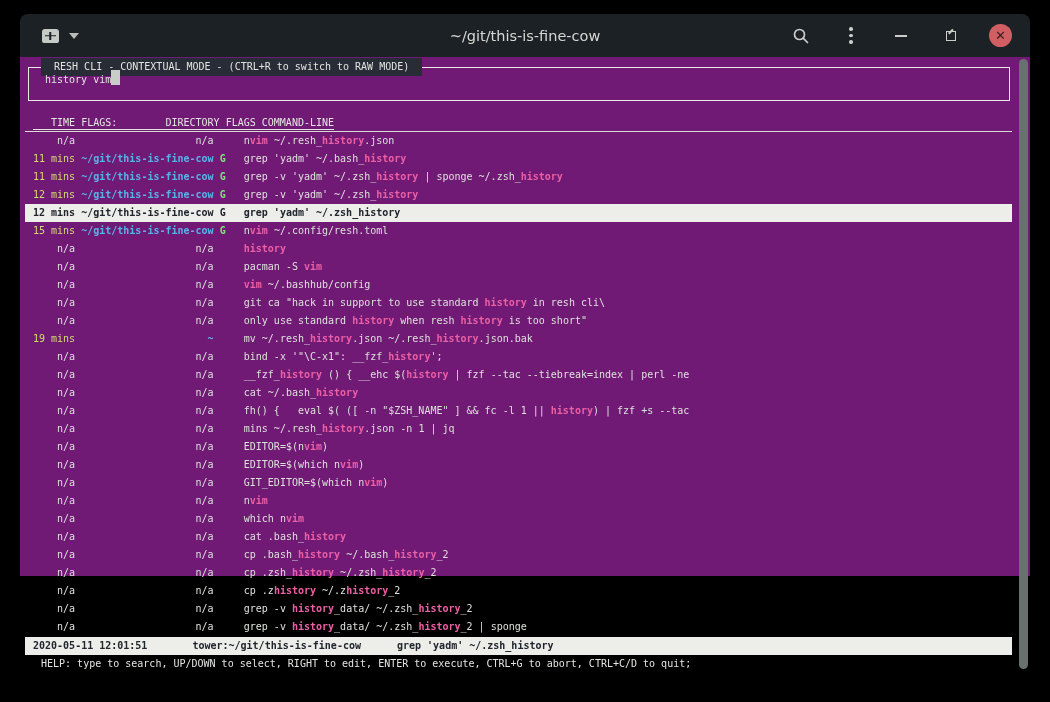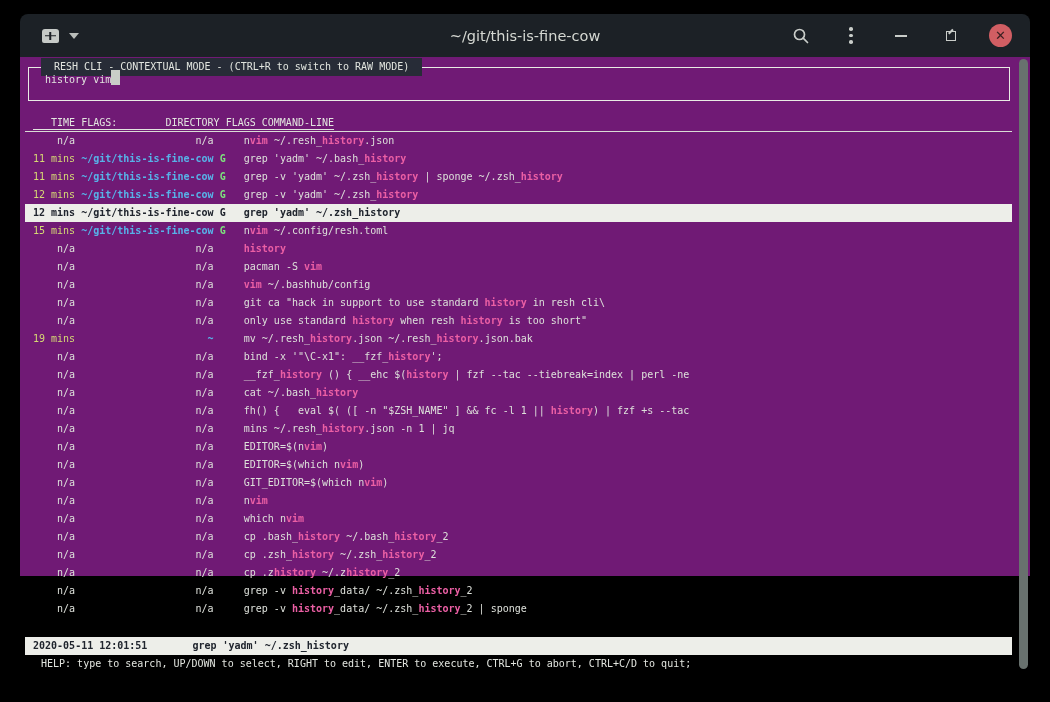--- a/index.html
+++ b/index.html
@@ -126,30 +126,32 @@
           <div class="trow"><span class="c-plain">    n/a</span><span class="c-plain"> </span><span class="c-plain">                   n/a</span><span class="c-plain"> </span><span class="c-flag">   </span><span class="c-plain"> </span><span class="c-cmd">bind -x '"\C-x1": __fzf_</span><span class="c-match">history</span><span class="c-cmd">';</span></div>
           <div class="trow"><span class="c-plain">    n/a</span><span class="c-plain"> </span><span class="c-plain">                   n/a</span><span class="c-plain"> </span><span class="c-flag">   </span><span class="c-plain"> </span><span class="c-cmd">__fzf_</span><span class="c-match">history</span><span class="c-cmd"> () { __ehc $(</span><span class="c-match">history</span><span class="c-cmd"> | fzf --tac --tiebreak=index | perl -ne</span></div>
           <div class="trow"><span class="c-plain">    n/a</span><span class="c-plain"> </span><span class="c-plain">                   n/a</span><span class="c-plain"> </span><span class="c-flag">   </span><span class="c-plain"> </span><span class="c-cmd">cat ~/.bash_</span><span class="c-match">history</span></div>
           <div class="trow"><span class="c-plain">    n/a</span><span class="c-plain"> </span><span class="c-plain">                   n/a</span><span class="c-plain"> </span><span class="c-flag">   </span><span class="c-plain"> </span><span class="c-cmd">fh() {   eval $( ([ -n "$ZSH_NAME" ] &amp;&amp; fc -l 1 || </span><span class="c-match">history</span><span class="c-cmd">) | fzf +s --tac</span></div>
           <div class="trow"><span class="c-plain">    n/a</span><span class="c-plain"> </span><span class="c-plain">                   n/a</span><span class="c-plain"> </span><span class="c-flag">   </span><span class="c-plain"> </span><span class="c-cmd">mins ~/.resh_</span><span class="c-match">history</span><span class="c-cmd">.json -n 1 | jq</span></div>
           <div class="trow"><span class="c-plain">    n/a</span><span class="c-plain"> </span><span class="c-plain">                   n/a</span><span class="c-plain"> </span><span class="c-flag">   </span><span class="c-plain"> </span><span class="c-cmd">EDITOR=$(n</span><span class="c-match">vim</span><span class="c-cmd">)</span></div>
           <div class="trow"><span class="c-plain">    n/a</span><span class="c-plain"> </span><span class="c-plain">                   n/a</span><span class="c-plain"> </span><span class="c-flag">   </span><span class="c-plain"> </span><span class="c-cmd">EDITOR=$(which n</span><span class="c-match">vim</span><span class="c-cmd">)</span></div>
           <div class="trow"><span class="c-plain">    n/a</span><span class="c-plain"> </span><span class="c-plain">                   n/a</span><span class="c-plain"> </span><span class="c-flag">   </span><span class="c-plain"> </span><span class="c-cmd">GIT_EDITOR=$(which n</span><span class="c-match">vim</span><span class="c-cmd">)</span></div>
           <div class="trow"><span class="c-plain">    n/a</span><span class="c-plain"> </span><span class="c-plain">                   n/a</span><span class="c-plain"> </span><span class="c-flag">   </span><span class="c-plain"> </span><span class="c-cmd">n</span><span class="c-match">vim</span></div>
           <div class="trow"><span class="c-plain">    n/a</span><span class="c-plain"> </span><span class="c-plain">                   n/a</span><span class="c-plain"> </span><span class="c-flag">   </span><span class="c-plain"> </span><span class="c-cmd">which n</span><span class="c-match">vim</span></div>
+          <div class="trow"><span class="c-plain">    n/a</span><span class="c-plain"> </span><span class="c-plain">                   n/a</span><span class="c-plain"> </span><span class="c-flag">   </span><span class="c-plain"> </span><span class="c-cmd">cat .bash_</span><span class="c-match">history</span></div>
           <div class="trow"><span class="c-plain">    n/a</span><span class="c-plain"> </span><span class="c-plain">                   n/a</span><span class="c-plain"> </span><span class="c-flag">   </span><span class="c-plain"> </span><span class="c-cmd">cp .bash_</span><span class="c-match">history</span><span class="c-cmd"> ~/.bash_</span><span class="c-match">history</span><span class="c-cmd">_2</span></div>
           <div class="trow"><span class="c-plain">    n/a</span><span class="c-plain"> </span><span class="c-plain">                   n/a</span><span class="c-plain"> </span><span class="c-flag">   </span><span class="c-plain"> </span><span class="c-cmd">cp .zsh_</span><span class="c-match">history</span><span class="c-cmd"> ~/.zsh_</span><span class="c-match">history</span><span class="c-cmd">_2</span></div>
           <div class="trow"><span class="c-plain">    n/a</span><span class="c-plain"> </span><span class="c-plain">                   n/a</span><span class="c-plain"> </span><span class="c-flag">   </span><span class="c-plain"> </span><span class="c-cmd">cp .z</span><span class="c-match">history</span><span class="c-cmd"> ~/.z</span><span class="c-match">history</span><span class="c-cmd">_2</span></div>
           <div class="trow"><span class="c-plain">    n/a</span><span class="c-plain"> </span><span class="c-plain">                   n/a</span><span class="c-plain"> </span><span class="c-flag">   </span><span class="c-plain"> </span><span class="c-cmd">grep -v </span><span class="c-match">history</span><span class="c-cmd">_data/ ~/.zsh_</span><span class="c-match">history</span><span class="c-cmd">_2</span></div>
           <div class="trow"><span class="c-plain">    n/a</span><span class="c-plain"> </span><span class="c-plain">                   n/a</span><span class="c-plain"> </span><span class="c-flag">   </span><span class="c-plain"> </span><span class="c-cmd">grep -v </span><span class="c-match">history</span><span class="c-cmd">_data/ ~/.zsh_</span><span class="c-match">history</span><span class="c-cmd">_2 | sponge</span></div>
         </div>
     </div>
 
     <div class="statusbar">
       <span class="sb-date">2020-05-11 12:01:51</span>
+      <span class="sb-loc">tower:~/git/this-is-fine-cow</span>
       <span class="sb-cmd">grep 'yadm' ~/.zsh_history</span>
     </div>
 
     <div class="helpline">HELP: type to search, UP/DOWN to select, RIGHT to edit, ENTER to execute, CTRL+G to abort, CTRL+C/D to quit;</div>
 
     <div class="scrollbar"></div>
   </div>
 </div>
 
 </body></html>

